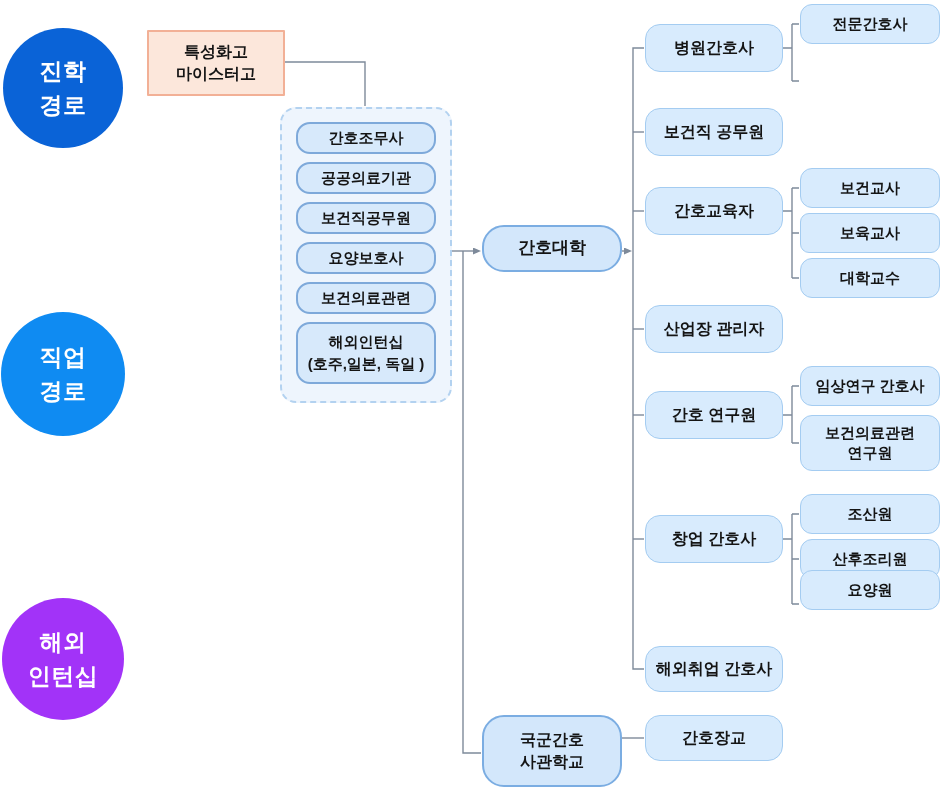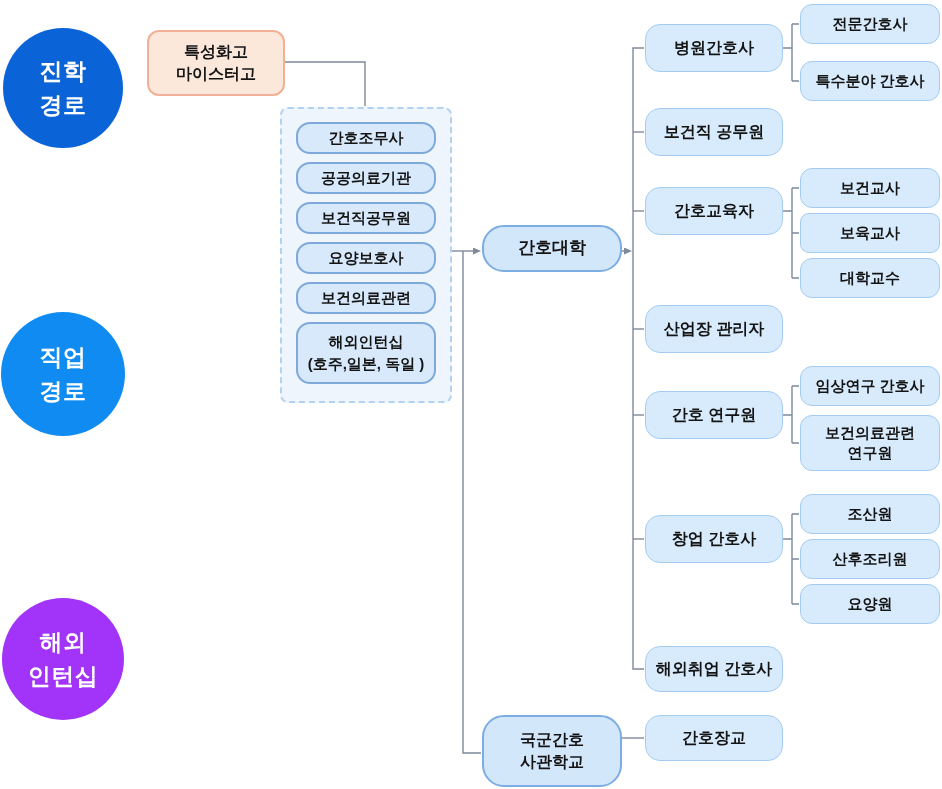--- a/index.html
+++ b/index.html
@@ -22,27 +22,27 @@
   .circle{
     border-radius:50%;
     color:#ffffff;
     font-size:23px;line-height:1.5;
     letter-spacing:0.5px;
   }
   .c-edu{background:#0a63d7;}
   .c-job{background:#0f8bf2;}
   .c-intern{background:#a233f8;}
   .pink{
-    background:#fce7db;border:2px solid #f2b096;border-radius:12px;
+    background:#fce7db;border:2px solid #f2b096;border-radius:1px;
     font-size:16px;
   }
   .group{
     position:absolute;
     box-sizing:border-box;
-    background:#eef5fd;border:2px dashed #b3d2f0;border-radius:8px;
+    background:#eef5fd;border:2px dashed #b3d2f0;border-radius:16px;
     display:flex;flex-direction:column;gap:8px;
     padding:13px 14px;
   }
   .opt{
     position:relative;
     display:flex;align-items:center;justify-content:center;
     text-align:center;white-space:pre-line;
     box-sizing:border-box;
     background:#d7e9fb;border:2px solid #7ea9da;border-radius:14px;
     font-weight:700;color:#141414;font-size:15px;line-height:1.5;
@@ -116,24 +116,23 @@
   <div class="node soft" style="left:645px;top:24px;width:138px;height:48px;">병원간호사</div>
   <div class="node soft" style="left:645px;top:108px;width:138px;height:48px;">보건직 공무원</div>
   <div class="node soft" style="left:645px;top:187px;width:138px;height:48px;">간호교육자</div>
   <div class="node soft" style="left:645px;top:305px;width:138px;height:48px;">산업장 관리자</div>
   <div class="node soft" style="left:645px;top:391px;width:138px;height:48px;">간호 연구원</div>
   <div class="node soft" style="left:645px;top:515px;width:138px;height:48px;">창업 간호사</div>
   <div class="node soft" style="left:645px;top:646px;width:138px;height:46px;">해외취업 간호사</div>
   <div class="node soft" style="left:645px;top:715px;width:138px;height:46px;">간호장교</div>
 
   <div class="node soft small" style="left:800px;top:4px;width:140px;height:40px;">전문간호사</div>
-  <div class="node soft small" style="left:800px;top:61px;width:140px;height:40px;">특수분야 간호사</div>
   <div class="node soft small" style="left:800px;top:168px;width:140px;height:40px;">보건교사</div>
   <div class="node soft small" style="left:800px;top:213px;width:140px;height:40px;border-radius:9px;">보육교사</div>
   <div class="node soft small" style="left:800px;top:258px;width:140px;height:40px;">대학교수</div>
   <div class="node soft small" style="left:800px;top:366px;width:140px;height:40px;">임상연구 간호사</div>
   <div class="node soft small" style="left:800px;top:415px;width:140px;height:56px;">보건의료관련
 연구원</div>
   <div class="node soft small" style="left:800px;top:494px;width:140px;height:40px;">조산원</div>
   <div class="node soft small" style="left:800px;top:539px;width:140px;height:40px;">산후조리원</div>
-  <div class="node soft small" style="left:800px;top:584px;width:140px;height:40px;">요양원</div>
+  <div class="node soft small" style="left:800px;top:570px;width:140px;height:40px;">요양원</div>
 
 </div>
 
 </body></html>

